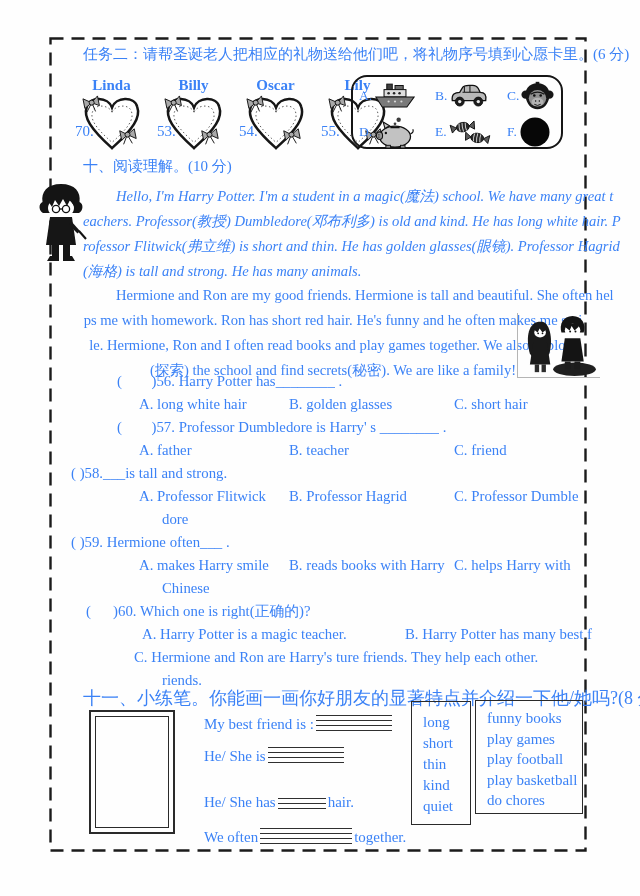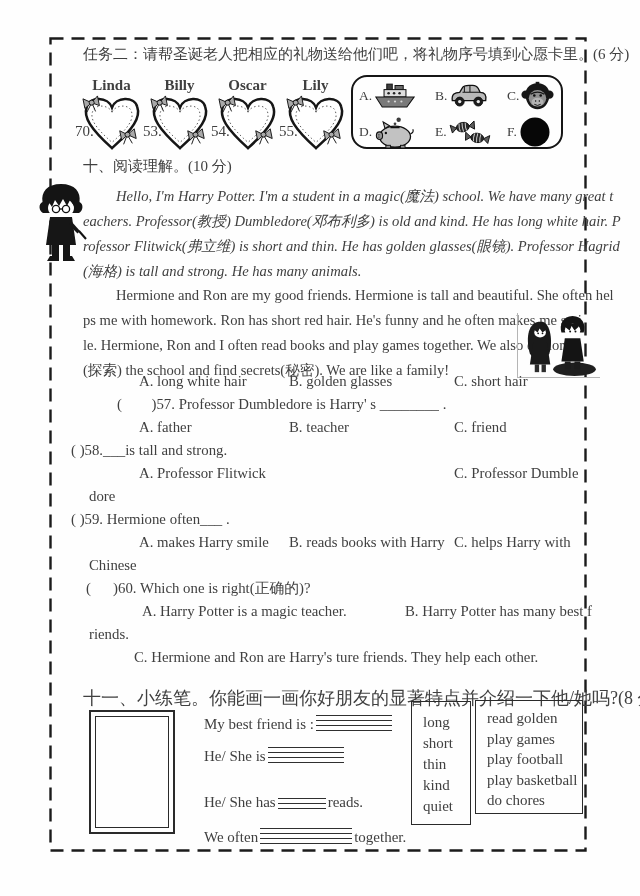--- a/index.html
+++ b/index.html
@@ -1,55 +1,55 @@
 <!DOCTYPE html>
 <html><head>
 <meta charset="utf-8">
 <style>
   html,body{margin:0;padding:0;background:#ffffff;}
   .page{position:relative;width:640px;height:896px;background:#fefefe;overflow:hidden;
-        font-family:"Liberation Serif","DejaVu Serif",serif;color:#404040;}
+        font-family:"Liberation Serif","DejaVu Serif",serif;color:#3b82f6;}
   .sheet{position:absolute;left:49px;top:37px;width:538px;height:815px;}
   .frame{position:absolute;left:0;top:0;width:538px;height:815px;}
   .abs{position:absolute;white-space:nowrap;}
 
   
   .t2-title{left:34px;top:8px;font-size:15px;}
-  .hearts{left:30px;top:40px;display:flex;gap:3px;}
+  .hearts{left:30px;top:40px;display:flex;gap:17px;}
   .heart-card{position:relative;width:65px;height:84px;}
   .h-name{text-align:center;font-weight:700;font-size:15px;height:17px;line-height:17px;}
   .heart-card svg{display:block;margin:0 auto;}
   .h-num{position:absolute;left:-4px;top:46px;font-size:15px;}
   .giftbox{left:302px;top:38px;width:212px;height:74px;border:2px solid #151515;border-radius:16px;
            display:grid;grid-template-columns:76px 72px 58px;grid-template-rows:36px 36px;
            align-items:center;padding:1px 0 1px 6px;box-sizing:border-box;}
   .gift{display:flex;align-items:center;gap:2px;}
   .g-label{font-size:13.5px;}
 
   
   .r-title{left:34px;top:120px;font-size:15px;}
   .harry{left:-14px;top:145px;}
   .para{left:34px;top:0;width:500px;font-size:14.6px;line-height:25px;}
   .p1{top:147px;font-style:italic;}
-  .p2{top:246px;}
+  .p2{top:246px;text-align:center;}
   .para div{white-space:nowrap;}
   .para .ind{padding-left:33px;}
   .duo{left:468px;top:276px;border-left:1px solid #b5b5b5;border-bottom:1px solid #b5b5b5;}
 
   .questions{left:0;top:333px;width:538px;font-size:14.8px;}
   .ql{position:relative;height:23px;line-height:23px;white-space:nowrap;}
   .qh-g{padding-left:68px;}   
   .qh-m{padding-left:37px;font-family:Liberation Serif, serif;}   
   .qh-s{padding-left:22px;}   
   .qa{position:absolute;left:90px;}
   .qb{position:absolute;left:240px;}
   .qc{position:absolute;left:405px;}
   .qa2{position:absolute;left:93px;}
   .qb2{position:absolute;left:356px;}
-  .qcont{padding-left:40px;}
+  .qcont{padding-left:113px;}
   .qc60{padding-left:85px;}
 
   
   .w-title{left:34px;top:649px;font-size:18px;}
   .drawbox{left:40px;top:673px;width:86px;height:124px;border:2px solid #2a2a2a;box-sizing:border-box;}
   .drawbox .inner{margin:4px;height:calc(100% - 10px);border:1px solid #2a2a2a;}
   .prompt{font-size:15px;}
   .pr1{left:155px;top:676px;}
   .pr2{left:155px;top:708px;}
   .pr3{left:155px;top:757px;}
@@ -301,89 +301,93 @@
     <ellipse cx="56" cy="18" rx="8" ry="6.8" fill="#fff"></ellipse>
     <path d="M49 15 L53 18 L55 13.5 L58 18 L62 14.5 L63 11 L49 11 Z" fill="#141414"></path>
     <circle cx="53.5" cy="19" r="1" fill="#111"></circle>
         <circle cx="59" cy="19" r="1" fill="#111"></circle>
     <path d="M48 26 L64 26 L67.5 50 L44.5 50 Z" fill="#141414"></path>
     <rect x="48" y="50" width="6" height="8" fill="#1c1c1c"></rect>
     <rect x="58" y="50" width="6" height="8" fill="#1c1c1c"></rect>
   </svg>
 
   <div class="abs questions">
+    <div class="ql qh-g">
+      <span>(&nbsp;&nbsp;&nbsp;&nbsp;&nbsp;&nbsp;&nbsp;&nbsp;)56.</span><span> Harry Potter has________ .</span>
+    </div>
     <div class="ql">
       <span class="qa">A. long white hair</span>
       <span class="qb">B. golden glasses</span>
       <span class="qc">C. short hair</span>
     </div>
     <div class="ql qh-g">
       <span>(&nbsp;&nbsp;&nbsp;&nbsp;&nbsp;&nbsp;&nbsp;&nbsp;)57.</span><span> Professor Dumbledore is Harry' s ________ .</span>
     </div>
     <div class="ql">
       <span class="qa">A. father</span>
       <span class="qb">B. teacher</span>
       <span class="qc">C. friend</span>
     </div>
     <div class="ql qh-s">
       <span>(&nbsp;)58.</span><span>___is tall and strong.</span>
     </div>
     <div class="ql">
       <span class="qa">A. Professor Flitwick</span>
+      <span class="qb">B. Professor Hagrid</span>
       <span class="qc">C. Professor Dumble</span>
     </div>
     <div class="ql qcont">dore</div>
     <div class="ql qh-s">
       <span>(&nbsp;)59.</span><span> Hermione often___ .</span>
     </div>
     <div class="ql">
       <span class="qa">A. makes Harry smile</span>
       <span class="qb">B. reads books with Harry</span>
       <span class="qc">C. helps Harry with</span>
     </div>
     <div class="ql qcont">Chinese</div>
     <div class="ql qh-m">
       <span>(&nbsp;&nbsp;&nbsp;&nbsp;&nbsp;&nbsp;)60.</span><span> Which one is right(正确的)?</span>
     </div>
     <div class="ql">
       <span class="qa2">A. Harry Potter is a magic teacher.</span>
       <span class="qb2">B. Harry Potter has many best f</span>
     </div>
+    <div class="ql qc60">C. Hermione and Ron are Harry's ture friends. They help each other.</div>
     <div class="ql qcont">riends.</div>
-    <div class="ql qc60">C. Hermione and Ron are Harry's ture friends. They help each other.</div>
   </div>
 
   <div class="abs w-title">十一、小练笔。你能画一画你好朋友的显著特点并介绍一下他/她吗?(8 分)</div>
 
   <div class="abs drawbox">
     <div class="inner"></div>
   </div>
 
   <div class="abs prompt pr1">
     <span>My best friend is :</span><span class="stack"></span><span></span>
   </div>
   <div class="abs prompt pr2">
     <span>He/ She is</span><span class="stack"></span><span></span>
   </div>
   <div class="abs prompt pr3">
-    <span>He/ She has</span><span class="stack s3"></span><span>reads.</span>
+    <span>He/ She has</span><span class="stack s3"></span><span>hair.</span>
   </div>
   <div class="abs prompt pr4">
     <span>We often</span><span class="stack s4"></span><span>together.</span>
   </div>
 
   <div class="abs bank bank1">
     <div>long</div>
     <div>short</div>
     <div>thin</div>
     <div>kind</div>
     <div>quiet</div>
   </div>
   <div class="abs bank bank2">
-    <div>read golden</div>
+    <div>funny books</div>
     <div>play games</div>
     <div>play football</div>
     <div>play basketball</div>
     <div>do chores</div>
   </div>
 
 </div>
 </div>
 
 </body></html>

